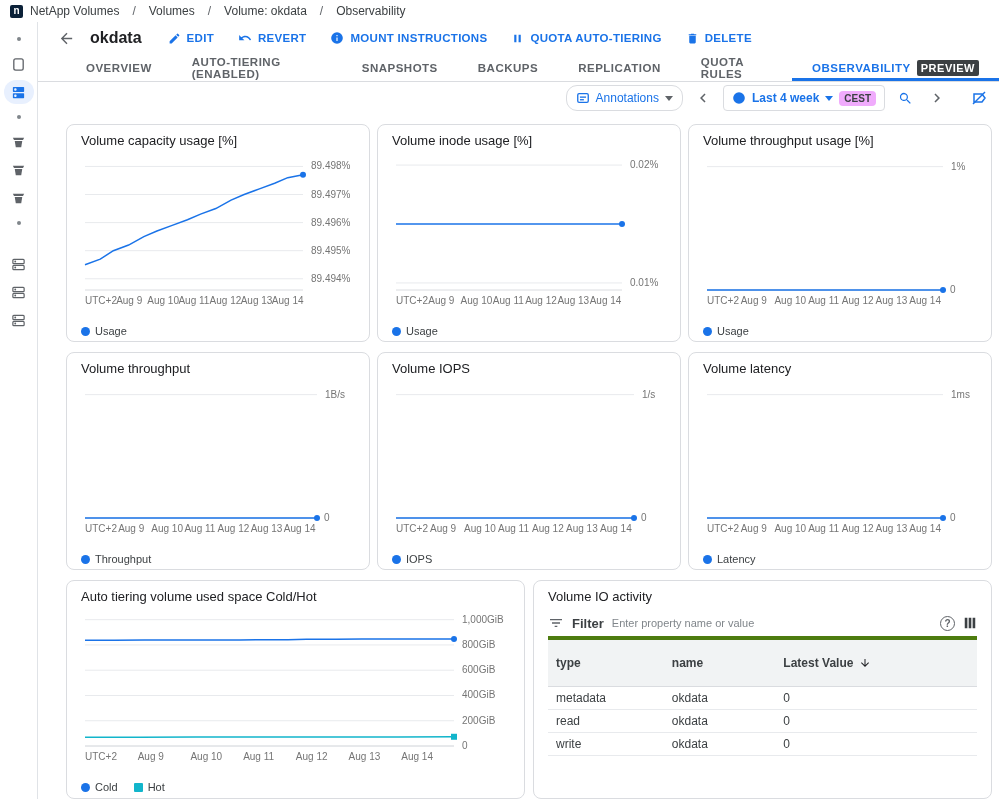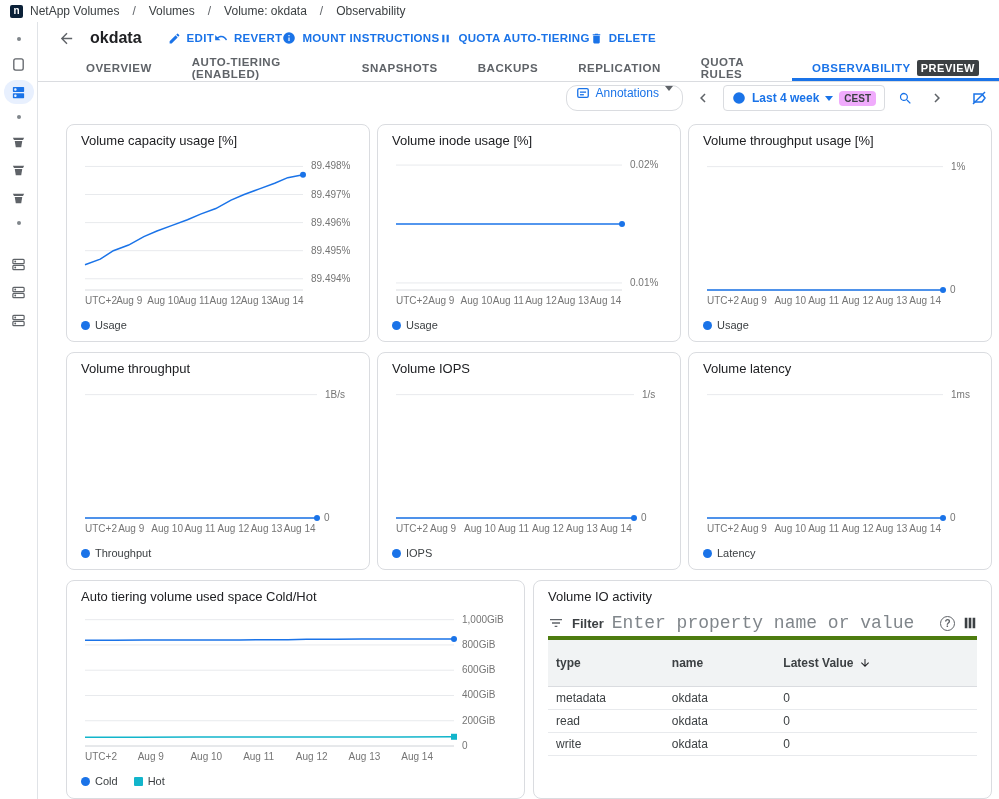--- a/index.html
+++ b/index.html
@@ -21,37 +21,37 @@
     align-items:center; justify-content:center; margin:2px 0; cursor:pointer; border-radius:12px; }
   .nav-btn.active { background:#e8f0fe; }
   .nav-gap { height:16px; }
 
   
   .main { position:absolute; left:38px; top:22px; right:0; bottom:0; }
   .page-header { height:32px; display:flex; align-items:center; padding-left:14px; }
   .back-btn { width:28px; height:28px; border:none; background:none; cursor:pointer;
     display:flex; align-items:center; justify-content:center; }
   .page-title { font-size:16px; color:#202124; margin:0 26px 0 10px; }
-  .actions { display:flex; align-items:center; }
+  .actions { display:flex; align-items:center; gap:24px; }
   .action-btn { display:flex; align-items:center; gap:6px; border:none; background:none; cursor:pointer;
     color:#1a73e8; font-family:inherit; font-size:11.5px; font-weight:bold; letter-spacing:.3px; }
 
   
   .tabs { height:28px; display:flex; align-items:stretch; padding-left:28px;
     border-bottom:1px solid #dadce0; }
   .tab { display:flex; align-items:center; gap:6px; padding:0 20px; font-size:11.5px; font-weight:bold;
     letter-spacing:.5px; color:#5f6368; cursor:pointer; }
   .tab.active { color:#1a73e8; box-shadow:inset 0 -3px 0 0 #1a73e8; }
   .badge { background:#3c4043; color:#fff; font-size:11px; letter-spacing:.5px;
     padding:2px 4px; border-radius:2px; }
 
   
   .toolbar { height:32px; display:flex; align-items:center; justify-content:flex-end;
     gap:8px; padding-right:8px; }
-  .annot-btn { display:flex; align-items:flex-start; gap:6px; height:26px; padding:0 9px;
+  .annot-btn { display:flex; align-items:center; gap:6px; height:26px; padding:0 9px;
     border:1px solid #dadce0; border-radius:11px; background:#fff; cursor:pointer;
     color:#1a73e8; font-family:inherit; font-size:12px; }
   .caret { width:0; height:0; border-left:4px solid transparent; border-right:4px solid transparent;
     border-top:5px solid #5f6368; }
   .caret.blue { border-top-color:#1a73e8; }
   .icon-btn { width:24px; height:24px; border:none; background:none; cursor:pointer;
     display:flex; align-items:center; justify-content:center; }
   .time-pill { display:flex; align-items:center; gap:6px; height:26px; padding:0 8px;
     border:1px solid #dadce0; border-radius:4px; background:#fff; cursor:pointer; font-family:inherit; }
   .time-label { font-size:12px; color:#1a73e8; font-weight:bold; }
@@ -61,31 +61,31 @@
   
   .charts { padding:10px 7px 0 28px; }
   .grid3 { display:grid; grid-template-columns:repeat(3,1fr); gap:10px 7px; margin-bottom:10px; }
   .grid2 { display:grid; grid-template-columns:1fr 1fr; gap:8px; }
   .card { background:#fff; border:1px solid #dadce0; border-radius:8px; padding:8px 14px 4px; }
   .grid3 .card { height:218px; }
   .grid2 .card { height:219px; }
   .chart-title { font-size:13px; color:#202124; margin-bottom:2px; }
   svg.plot { display:block; width:100%; height:164px; }
   .tick { font-size:10px; fill:#757575; font-family:"Liberation Sans",sans-serif; }
-  .legend { display:flex; gap:16px; height:18px; margin-top:2px; }
+  .legend { display:flex; gap:16px; height:18px; margin-top:8px; }
   .legend-item { display:flex; align-items:center; gap:5px; font-size:11px; color:#3c4043; cursor:pointer; }
   .legend-marker { width:9px; height:9px; border-radius:50%; display:inline-block; }
   .legend-marker.sq { border-radius:1px; }
 
   
   .io-card { display:flex; flex-direction:column; }
   .filter-bar { display:flex; align-items:center; gap:8px; height:30px;
     border-bottom:4px solid #4d7c0f; margin-top:4px; }
   .filter-label { font-size:13px; color:#3c4043; font-weight:bold; }
-  .filter-input { flex:1; border:none; outline:none; font-family:Liberation Mono, monospace; font-size:18px; color:#202124; }
+  .filter-input { flex:1; border:none; outline:none; font-family:Liberation Sans, sans-serif; font-size:11px; color:#202124; }
   .filter-input::placeholder { color:#80868b; }
   .help-circle { width:15px; height:15px; border:1.5px solid #5f6368; border-radius:50%;
     color:#5f6368; font-size:10px; font-weight:bold; display:flex; align-items:center; justify-content:center; }
   .io-table { width:100%; border-collapse:collapse; font-size:12px; }
   .io-table th { text-align:left; background:#f1f3f4; color:#3c4043; font-weight:bold;
     padding:16px 8px; border-bottom:1px solid #dadce0; }
   .io-table td { color:#3c4043; padding:4px 8px; border-bottom:1px solid #e8eaed; }
   .col-type { width:27%; } .col-name { width:26%; }
   .th-flex { display:flex; align-items:center; gap:6px; }
 </style>

